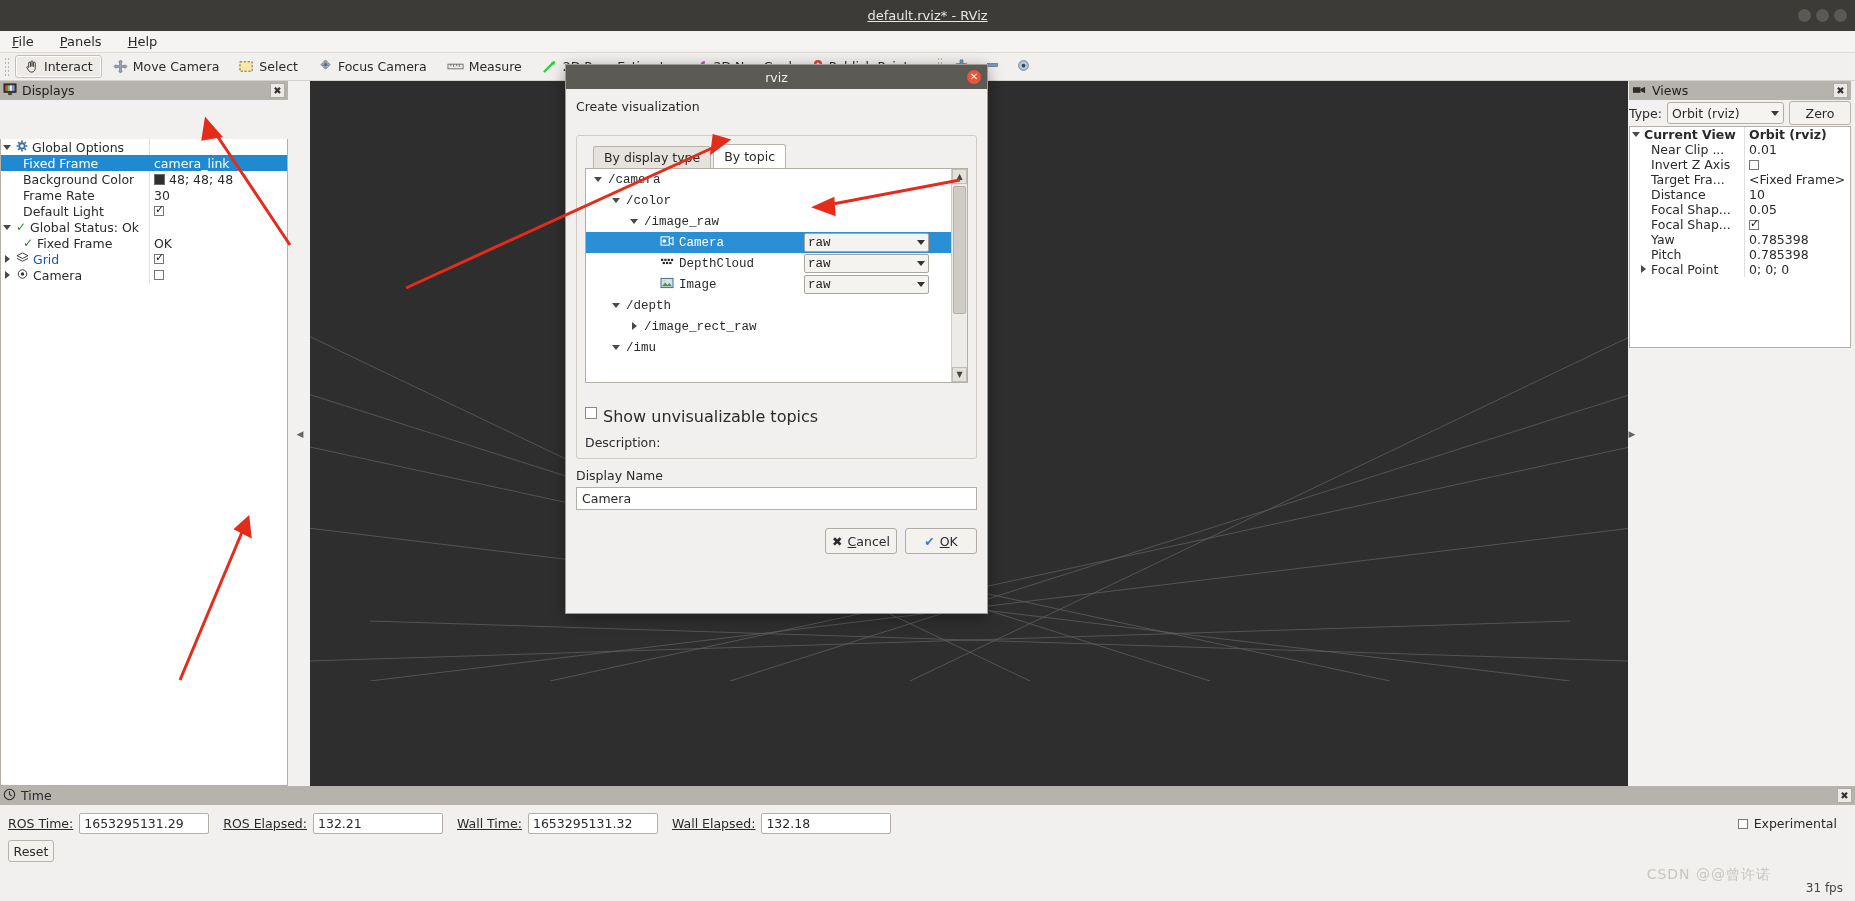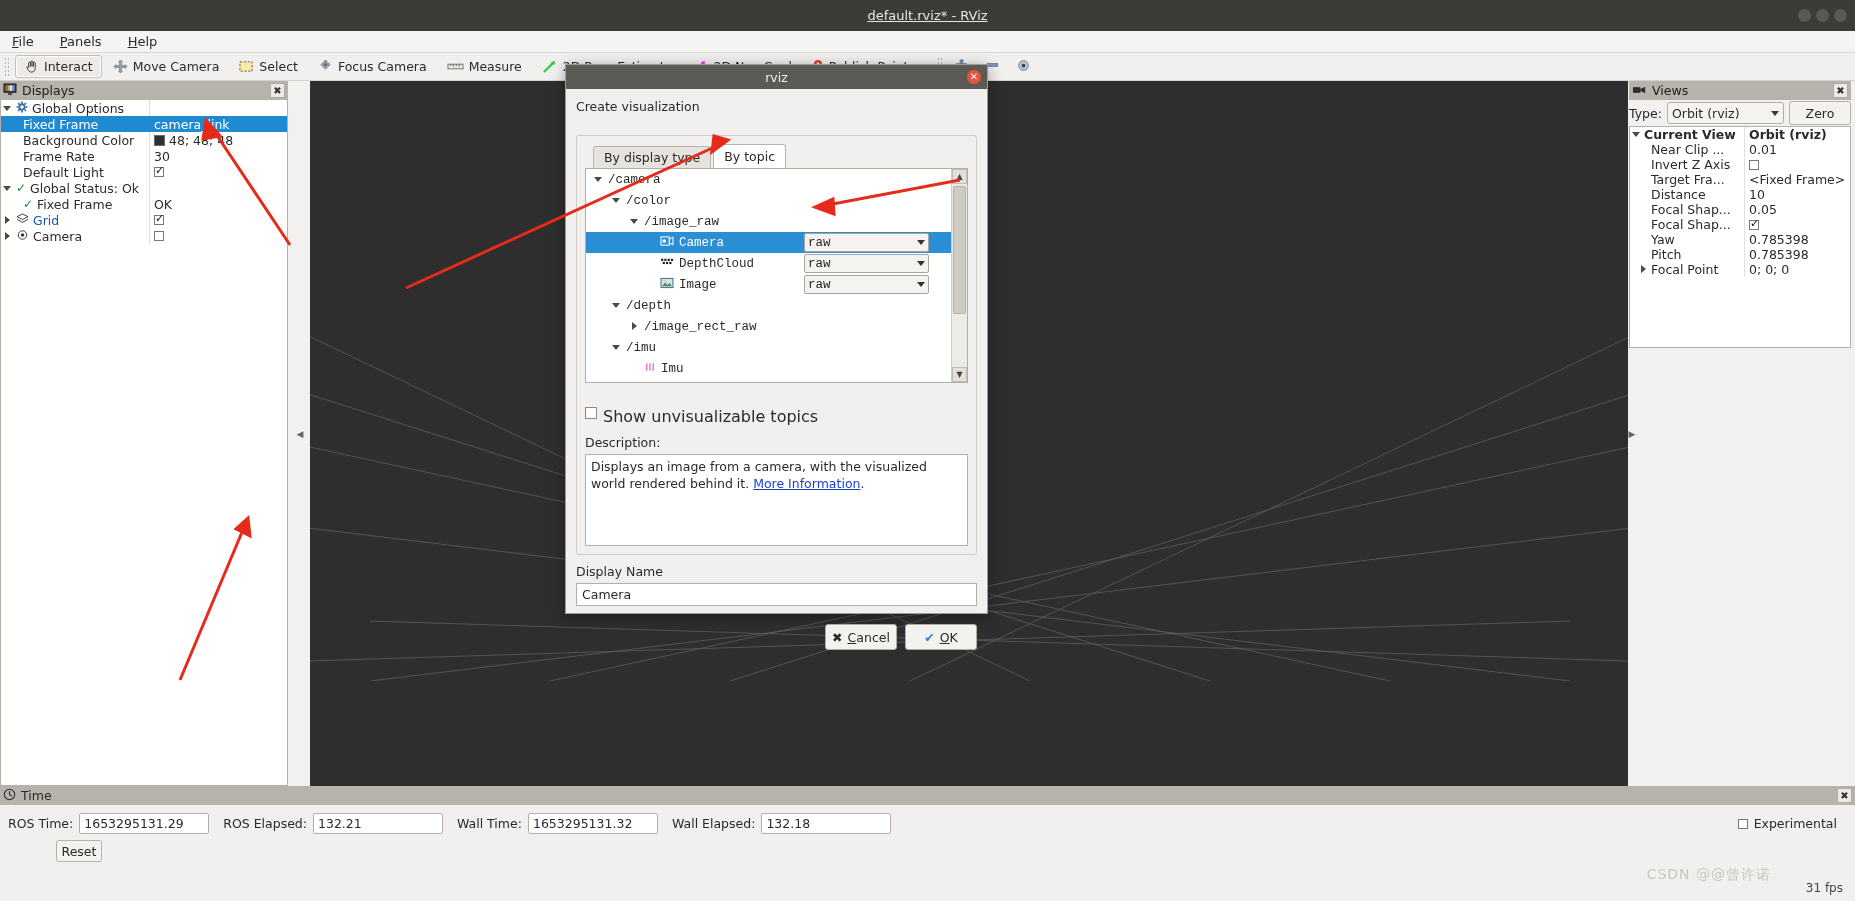--- a/index.html
+++ b/index.html
@@ -56,21 +56,21 @@
     padding:0 3px; gap:5px; font-size:12.5px; color:#1d1d1d;
   }
   .panel-head .ptitle { flex:1; }
   .panel-close {
     width:15px; height:15px; background:#eceae6; border:1px solid #b0aca5;
     display:flex; align-items:center; justify-content:center;
     font-size:10px; line-height:1; color:#333;
   }
   #display-tree {
     flex:1; background:#fff; border:1px solid #b5b1aa; border-top:none;
-    overflow:hidden; position:relative;
+    overflow:hidden; position:relative;margin-top:39px;
   }
   .trow { display:flex; height:16px; align-items:center; font-size:12.5px; }
   .trow .tname { display:flex; align-items:center; gap:4px; width:148px; padding-left:2px; overflow:hidden; white-space:nowrap; }
   .trow .tval { flex:1; padding-left:4px; display:flex; align-items:center; gap:4px; overflow:hidden; white-space:nowrap; border-left:1px solid #e2e0dc; height:16px; }
   .trow.sel { background:#1f8ad2; color:#fff; }
   .trow.sel .tval { border-left-color:#1f8ad2; }
   .arrow-d, .arrow-r { width:9px; height:9px; flex:none; position:relative; }
   .arrow-d:after { content:""; position:absolute; left:0; top:2px; border-left:4.5px solid transparent; border-right:4.5px solid transparent; border-top:5px solid #4a4a4a; }
   .arrow-r:after { content:""; position:absolute; left:2px; top:0; border-top:4.5px solid transparent; border-bottom:4.5px solid transparent; border-left:5px solid #4a4a4a; }
   .spacer16 { width:16px; flex:none; }
@@ -120,27 +120,27 @@
   }
   .combo .cvalue { flex:1; overflow:hidden; white-space:nowrap; }
   .combo .carrow { width:0; height:0; border-left:4px solid transparent; border-right:4px solid transparent; border-top:5px solid #3a3a3a; margin-left:6px; }
   #views-buttons { position:absolute; right:4px; width:222px; bottom:0; height:26px; display:flex; gap:4px; }
 
   
   #time-panel { position:absolute; left:0; right:0; bottom:0; height:115px; background:#f2f0ee; }
   #time-head { height:19px; background:#b6b2ac; display:flex; align-items:center; padding:0 3px; gap:5px; }
   #time-head .ptitle { flex:1; }
   #time-row { display:flex; align-items:center; gap:6px; padding:8px 8px 4px 8px; font-size:12.5px; }
-  .tfield-label { white-space:nowrap; }
+  .tfield-label { white-space:nowrap;text-decoration:underline; }
   .tinput {
     height:21px; background:#fff; border:1px solid #b3afa8; border-radius:2px;
     padding:0 4px; display:flex; align-items:center; font-size:12.5px;
   }
   #exp-wrap { margin-left:auto; display:flex; align-items:center; gap:6px; padding-right:10px; }
-  #time-bottom { padding:2px 8px; display:flex; align-items:center;margin-left:48px; }
+  #time-bottom { padding:2px 8px; display:flex; align-items:center; }
   #reset-btn { width:46px; height:22px; background:#f4f2ef; border:1px solid #b7b3ac; border-radius:3px; display:flex; align-items:center; justify-content:center; }
   #fps { position:absolute; right:12px; bottom:6px; font-size:12px; color:#444; }
   #watermark { position:absolute; right:84px; bottom:17px; font-size:14px; color:#c9c6c1; letter-spacing:1px; }
 
   
   #dialog {
     position:absolute; left:565px; top:64px; width:423px; height:550px;
     background:#f2f0ee; border:1px solid #a09c95; box-shadow:0 3px 14px rgba(0,0,0,.35);
     z-index:50;
   }
@@ -725,55 +725,38 @@
                 <span class="arrow-r"></span>
             <span>/image_rect_raw</span>
               </span>
           </div>
           <div class="ttrow" style="padding-left:26px">
             <span class="lbl">
                 <span class="arrow-d"></span>
             <span>/imu</span>
               </span>
           </div>
-          <div class="ttrow" style="padding-left:58px">
-            <span class="lbl">
-              <span>
-                <svg width="12" height="12" viewBox="0 0 13 13">
-                    <g stroke="#e060d0" stroke-width="1.3" fill="none">
-                      <path d="M3 2.5v8"></path>
-                      <path d="M6.5 2.5v8"></path>
-                      <path d="M10 2.5v8"></path>
-                    </g>
-                  </svg>
-              </span>
-              <span>Imu</span>
-            </span>
-          </div>
           <div class="ttrow" style="padding-left:8px">
             
           </div>
 
         </div>
         <div id="topic-scrollbar">
           <div class="sb-btn">▲</div>
           <div class="sb-thumb"></div>
           <div class="sb-btn" style="position:absolute;bottom:0;left:0;right:0">▼</div>
         </div>
       </div>
 
       <div id="unvis-row">
         <span class="bigchk"></span>
         <span>Show unvisualizable topics</span>
       </div>
 
       <div style="margin-top:9px;font-size:12.5px">Description:</div>
-      <div id="desc-box" style="margin-top:4px">
-        <span>Displays an image from a camera, with the visualized world rendered behind it. </span><a href="#">More Information</a><span>.</span>
-      </div>
     </div>
 
     <div style="margin-top:9px;font-size:12.5px">Display Name</div>
     <div id="dispname-input" style="margin-top:4px">
       <span>Camera</span>
     </div>
   </div>
   <div id="dlg-buttons">
     <div class="dbtn">
       <span>✖</span>

